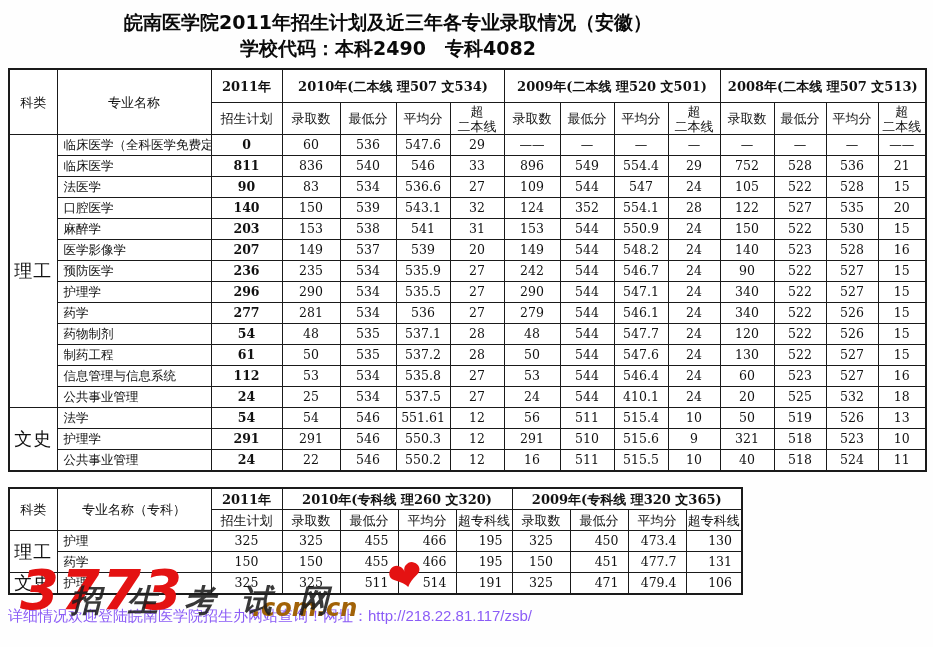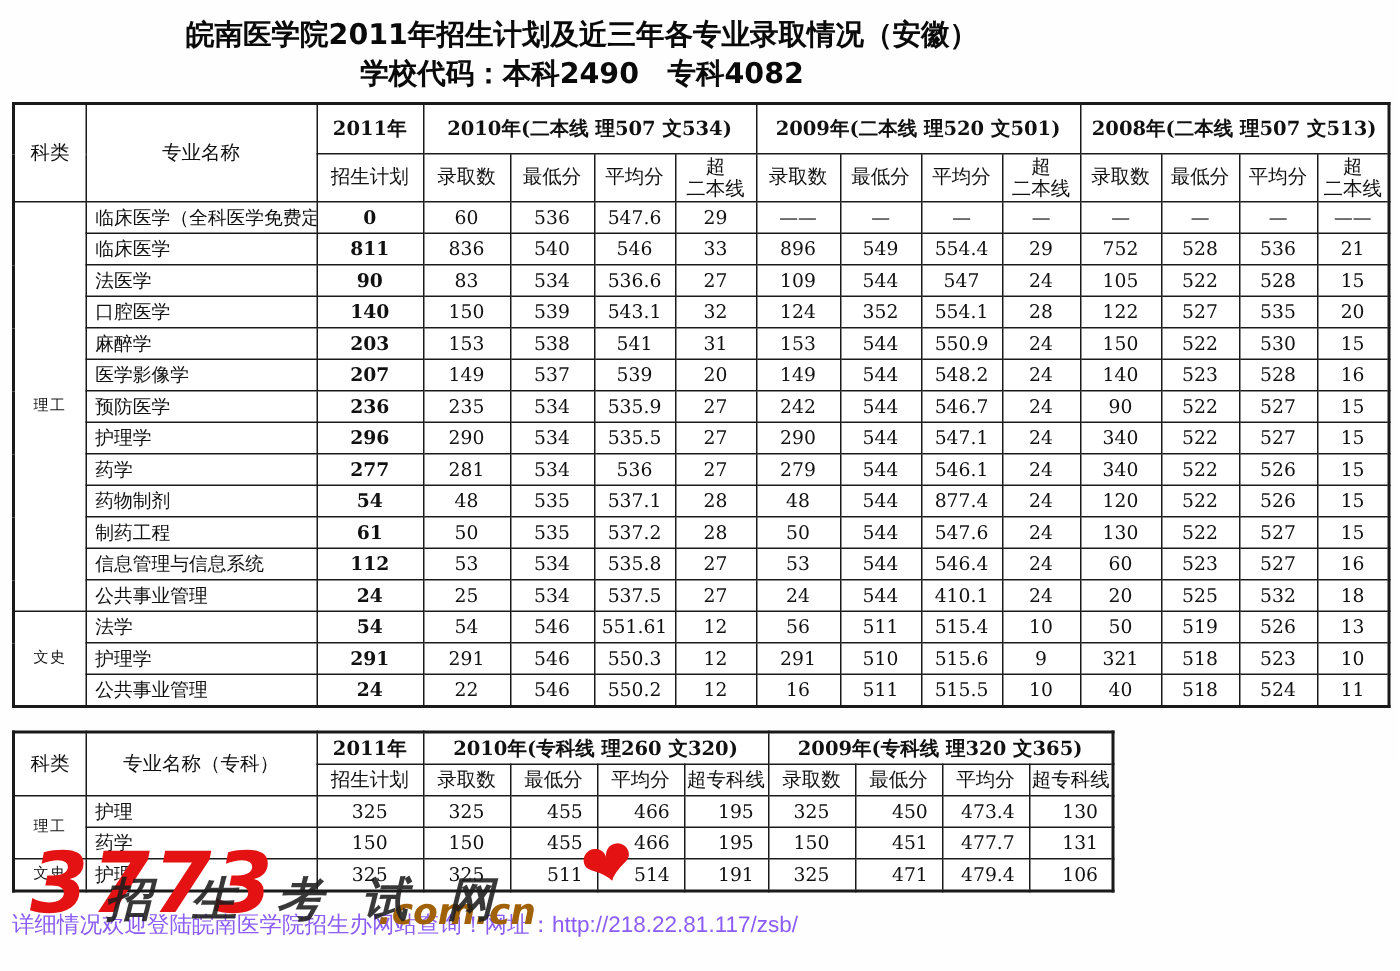--- a/index.html
+++ b/index.html
@@ -20,21 +20,21 @@
   #t1{left:8px;top:68px;width:917px;}
   #t1 tr.h1 th{height:32px;}
   #t1 tr.h2 th{height:31px;}
   #t1 td.plan{font-weight:bold;}
 
   #t2{left:8px;top:487px;width:733px;}
   #t2 tr.h1 th{height:20px;}
   #t2 tr.h2 th{height:20px;}
   #t2 td.val.c1,#t2 td.val.c2,#t2 td.val.c3{text-align:right;padding-right:9px;}
 
-  td.cat{font-size:10px;letter-spacing:1px;}
+  td.cat{font-size:18px;letter-spacing:1px;}
   td.major{text-align:left;padding-left:6px;white-space:nowrap;font-size:12.5px;}
 
   .footer-text{position:absolute;z-index:2;font-size:15px;color:#8b5cf6;
                font-family:Liberation Sans, sans-serif;}
   #footer-info{left:8px;top:607px;}
   #footer-phone{left:612px;top:607px;}
 
   .wm{position:absolute;z-index:3;font-family:"DejaVu Sans","Liberation Sans",sans-serif;}
   #wm-number{left:20px;top:562px;font-size:56px;font-weight:bold;font-style:italic;
              color:#e41212;line-height:56px;letter-spacing:2px;}
@@ -246,21 +246,21 @@
         </tr>
         <tr>
           <td class="major">药物制剂</td>
           <td class="plan">54</td>
           <td class="val c0">48</td>
           <td class="val c1">535</td>
           <td class="val c2">537.1</td>
           <td class="val c3">28</td>
           <td class="val c0">48</td>
           <td class="val c1">544</td>
-          <td class="val c2">877.4</td>
+          <td class="val c2">547.7</td>
           <td class="val c3">24</td>
           <td class="val c0">120</td>
           <td class="val c1">522</td>
           <td class="val c2">526</td>
           <td class="val c3">15</td>
         </tr>
         <tr>
           <td class="major">制药工程</td>
           <td class="plan">61</td>
           <td class="val c0">50</td>

